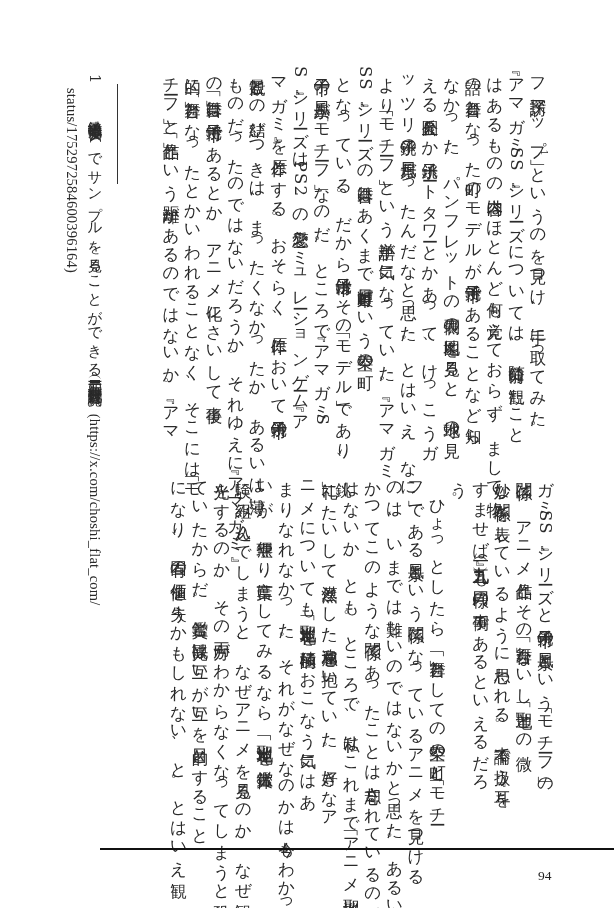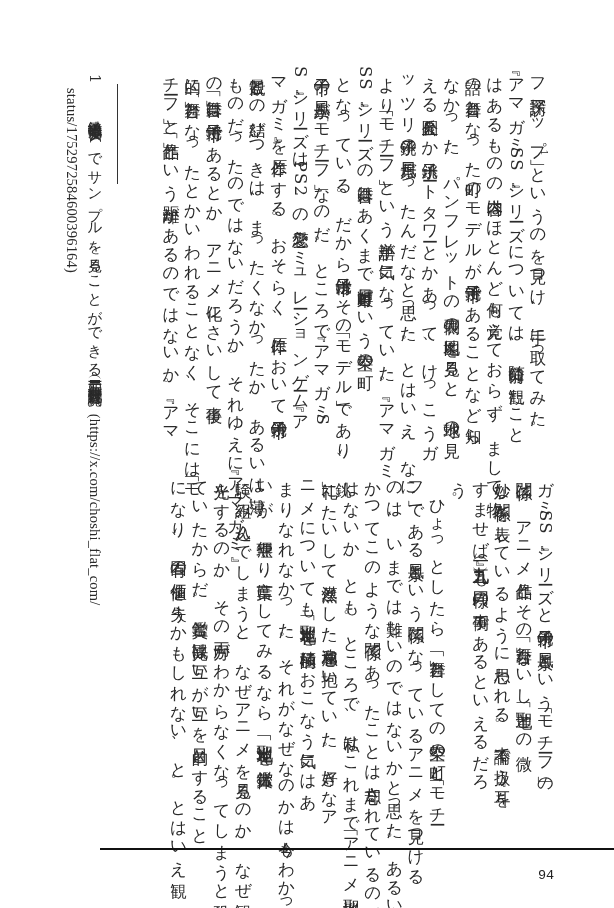--- a/index.html
+++ b/index.html
@@ -10,21 +10,21 @@
   .tier .col { display:block; }
   #upper { right:60px; top:66px; height:380px; }
   #lower { right:58px; top:470px; height:380px; }
   .fn-rule { position:absolute; left:117px; top:84px; width:1px; height:100px; background:#333; }
   #footnote { position:absolute; left:60px; top:74px; writing-mode: vertical-rl; -webkit-writing-mode: vertical-rl;
               font-size:14.5px; line-height:23px; letter-spacing:0.8px; white-space:nowrap; height:780px; }
   #footnote .fn-num { display:inline-block; margin-bottom:10px; }
   #footnote .url { font-family:"Liberation Serif", serif; letter-spacing:0.2px; }
   .sup { font-size:9px; vertical-align:super; }
   .bottom-rule { position:absolute; left:100px; right:0; top:848px; height:2px; background:#111; }
-  #page-number { position:absolute; left:538px; top:868px; font-family:Liberation Mono, monospace; font-size:13.5px; color:#222; }
+  #page-number { position:absolute; left:538px; top:868px; font-family:Liberation Serif, serif; font-size:13.5px; color:#222; }
 </style>
 </head>
 <body>
 
 <div id="upper" class="tier">
   <span class="col"><span>フ探訪マップ」</span><span class="sup">1</span><span>というのを見つけ、手に取ってみた。</span></span>
   <span class="col">『アマガミSS』シリーズについては、随分前に観たこと</span>
   <span class="col">はあるものの内容はほとんど何も覚えておらず、まして物</span>
   <span class="col">語の舞台となった町のモデルが銚子市であることなど知ら</span>
   <span class="col">なかった。パンフレットの裏側の地図を見ると、地球の見</span>

